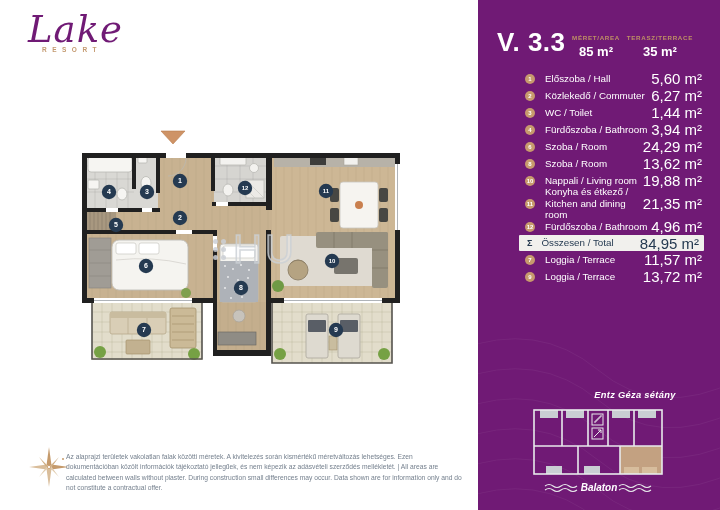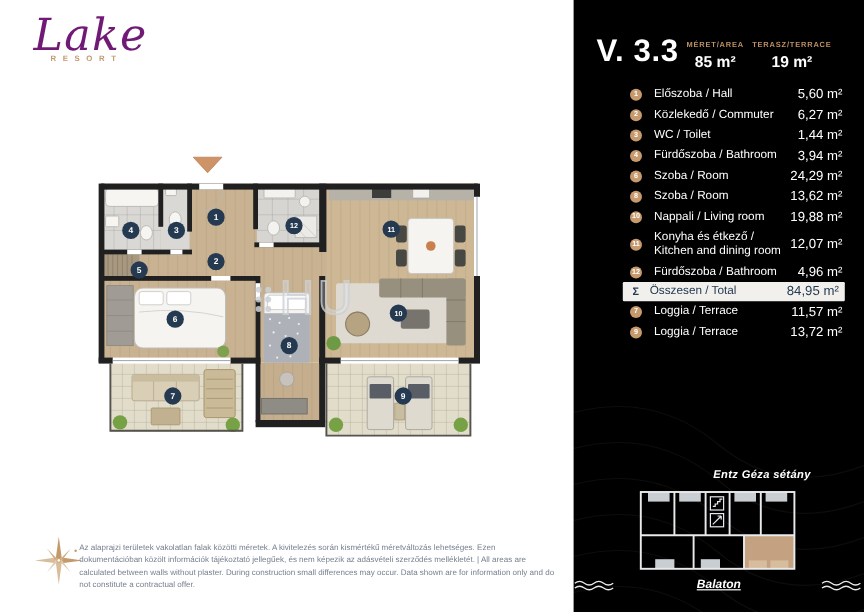--- a/index.html
+++ b/index.html
@@ -35,21 +35,21 @@
   .wm-dots i{width:5px;height:5px;border-radius:50%;background:rgba(203,207,213,0.85);}
   
   .compass{position:absolute;left:28px;top:446px;}
   .disclaimer{
     position:absolute;left:66px;top:452px;width:396px;
     font-size:6.7px;line-height:1.55;color:#75808e;
   }
   
   .panel{
     position:absolute;right:0;top:0;width:242px;height:510px;
-    background:#000000;color:#fff;
+    background:#701a75;color:#fff;
   }
   .contours{position:absolute;left:0;bottom:0;}
   .unit-id{
     position:absolute;left:19px;top:27px;
     font-size:26px;font-weight:800;letter-spacing:0.5px;
   }
   .stat{position:absolute;top:34px;text-align:center;}
   .stat-size{right:100px;}
   .stat-terrace{right:27px;}
   .stat-label{font-size:6.2px;font-weight:bold;letter-spacing:0.7px;color:#be9164;}
@@ -60,38 +60,38 @@
     display:flex;align-items:center;height:17px;
     padding-left:31px;padding-right:34px;box-sizing:border-box;
   }
   .row.two-line{height:29px;}
   .badge{
     width:10px;height:10px;border-radius:50%;background:#c79a6d;color:#fff;
     font-size:6px;font-weight:bold;display:flex;align-items:center;justify-content:center;
     flex:none;
   }
   .row-label{margin-left:10px;font-size:9.8px;line-height:1.18;flex:1;}
-  .row-area{font-size:11px;white-space:nowrap;}
+  .row-area{font-size:15px;white-space:nowrap;}
   .row.total{
     background:#f1f0ed;color:#253a51;height:16px;width:185px;
     margin-left:25px;padding-left:8px;padding-right:5px;border-radius:1px;
   }
   .row.total .badge{background:transparent;color:#253a51;font-size:9px;width:auto;}
   .row.total .row-label{margin-left:9px;color:#253a51;}
   .row.total .row-area{font-weight:normal;color:#253a51;}
   
   .street{
     position:absolute;top:390px;left:0;width:100%;text-align:center;
     font-style:italic;font-weight:bold;font-size:9.3px;letter-spacing:0.3px;margin-left:36px;
   }
   .site-map{position:absolute;top:406px;left:50%;transform:translateX(-50%);}
   .balaton-row{
     position:absolute;top:482px;left:0;width:100%;
-    display:flex;justify-content:space-between;align-items:center;gap:1px;
-    font-style:italic;font-weight:bold;font-size:10px;text-decoration:underline;
+    display:flex;justify-content:center;align-items:center;gap:1px;
+    font-style:italic;font-weight:bold;font-size:10px;
   }
 </style>
 </head>
 <body>
 
 <div class="logo">
   <div class="logo-name">Lake</div>
   <div class="logo-sub">RESORT</div>
 </div>
 
@@ -340,21 +340,21 @@
     </g>
   </svg>
 
   <div class="unit-id">V. 3.3</div>
   <div class="stat stat-size">
     <div class="stat-label">MÉRET/AREA</div>
     <div class="stat-value">85 m²</div>
   </div>
   <div class="stat stat-terrace">
     <div class="stat-label">TERASZ/TERRACE</div>
-    <div class="stat-value">19 m²</div>
+    <div class="stat-value">35 m²</div>
   </div>
 
   <div class="room-list" id="room-list">
       <div class="row">
         <span class="badge">1</span>
         <span class="row-label">Előszoba / Hall</span>
         <span class="row-area">5,60 m²</span>
       </div>
       <div class="row">
         <span class="badge">2</span>
@@ -382,21 +382,21 @@
         <span class="row-area">13,62 m²</span>
       </div>
       <div class="row">
         <span class="badge">10</span>
         <span class="row-label">Nappali / Living room</span>
         <span class="row-area">19,88 m²</span>
       </div>
       <div class="row two-line">
         <span class="badge">11</span>
         <span class="row-label">Konyha  és étkező /<br>Kitchen and dining room</span>
-        <span class="row-area">12,07 m²</span>
+        <span class="row-area">21,35 m²</span>
       </div>
       <div class="row">
         <span class="badge">12</span>
         <span class="row-label">Fürdőszoba / Bathroom</span>
         <span class="row-area">4,96 m²</span>
       </div>
       <div class="row total">
         <span class="badge">Σ</span>
         <span class="row-label">Összesen / Total</span>
         <span class="row-area">84,95 m²</span>

